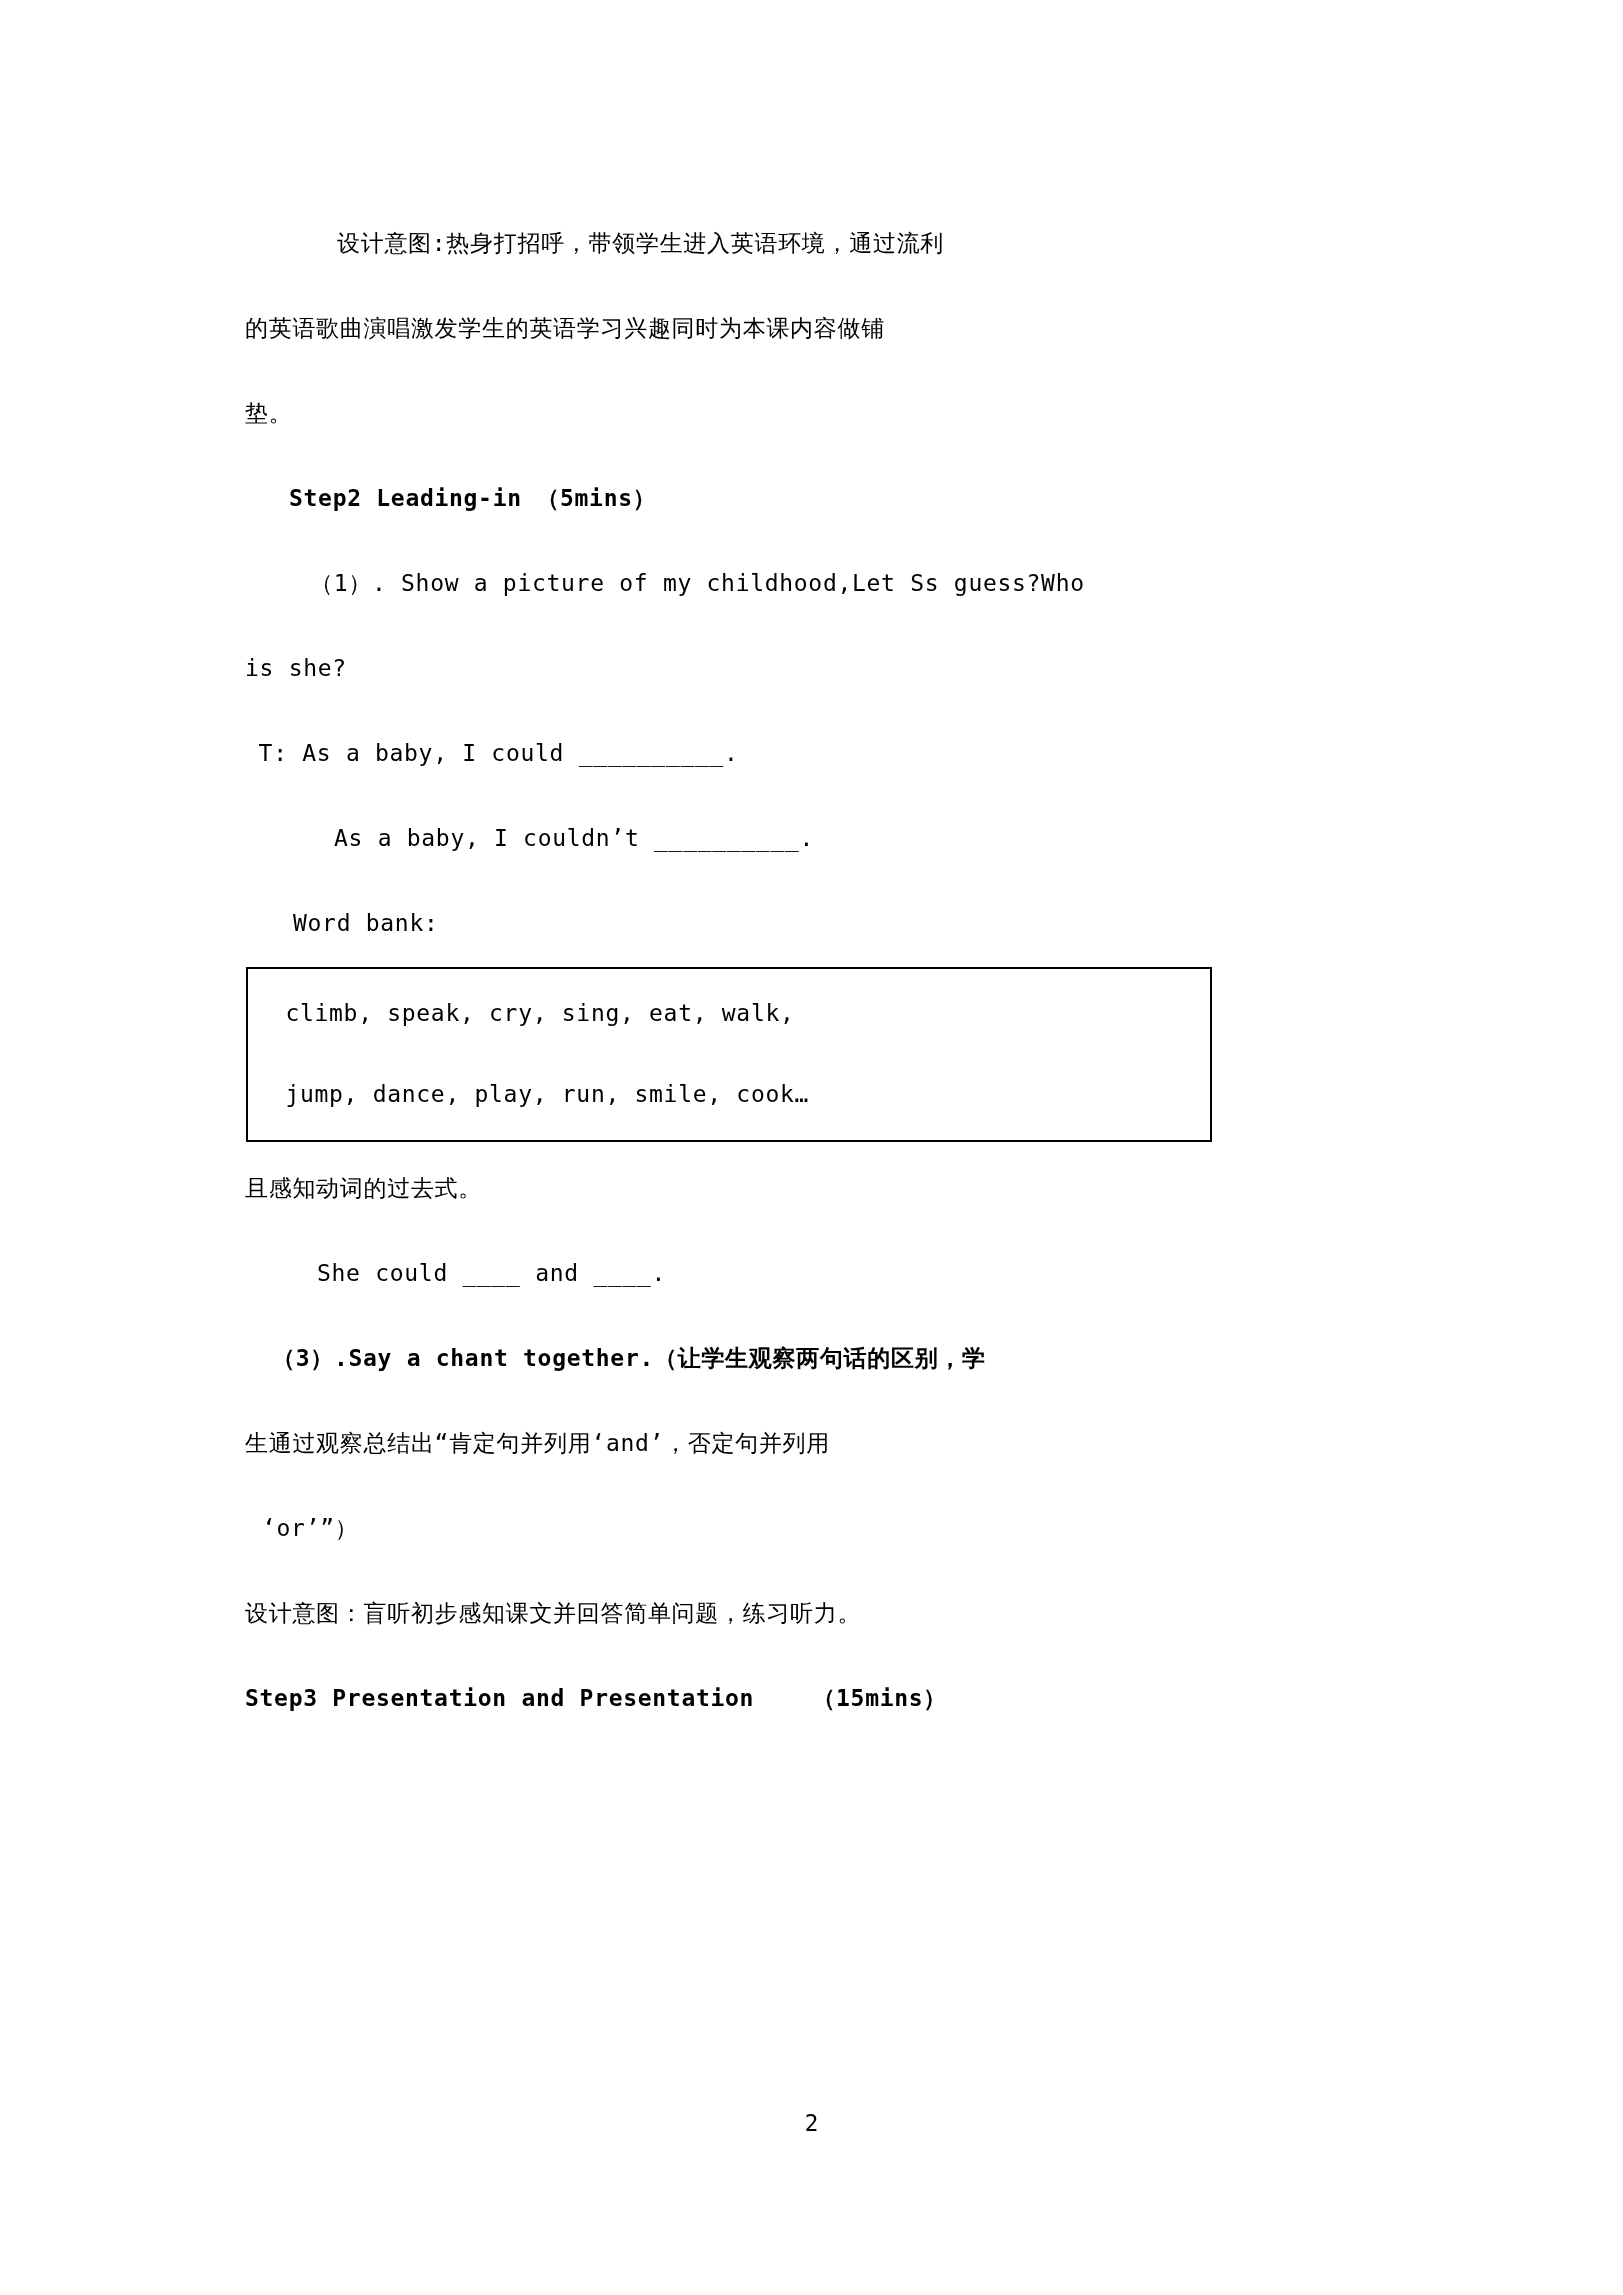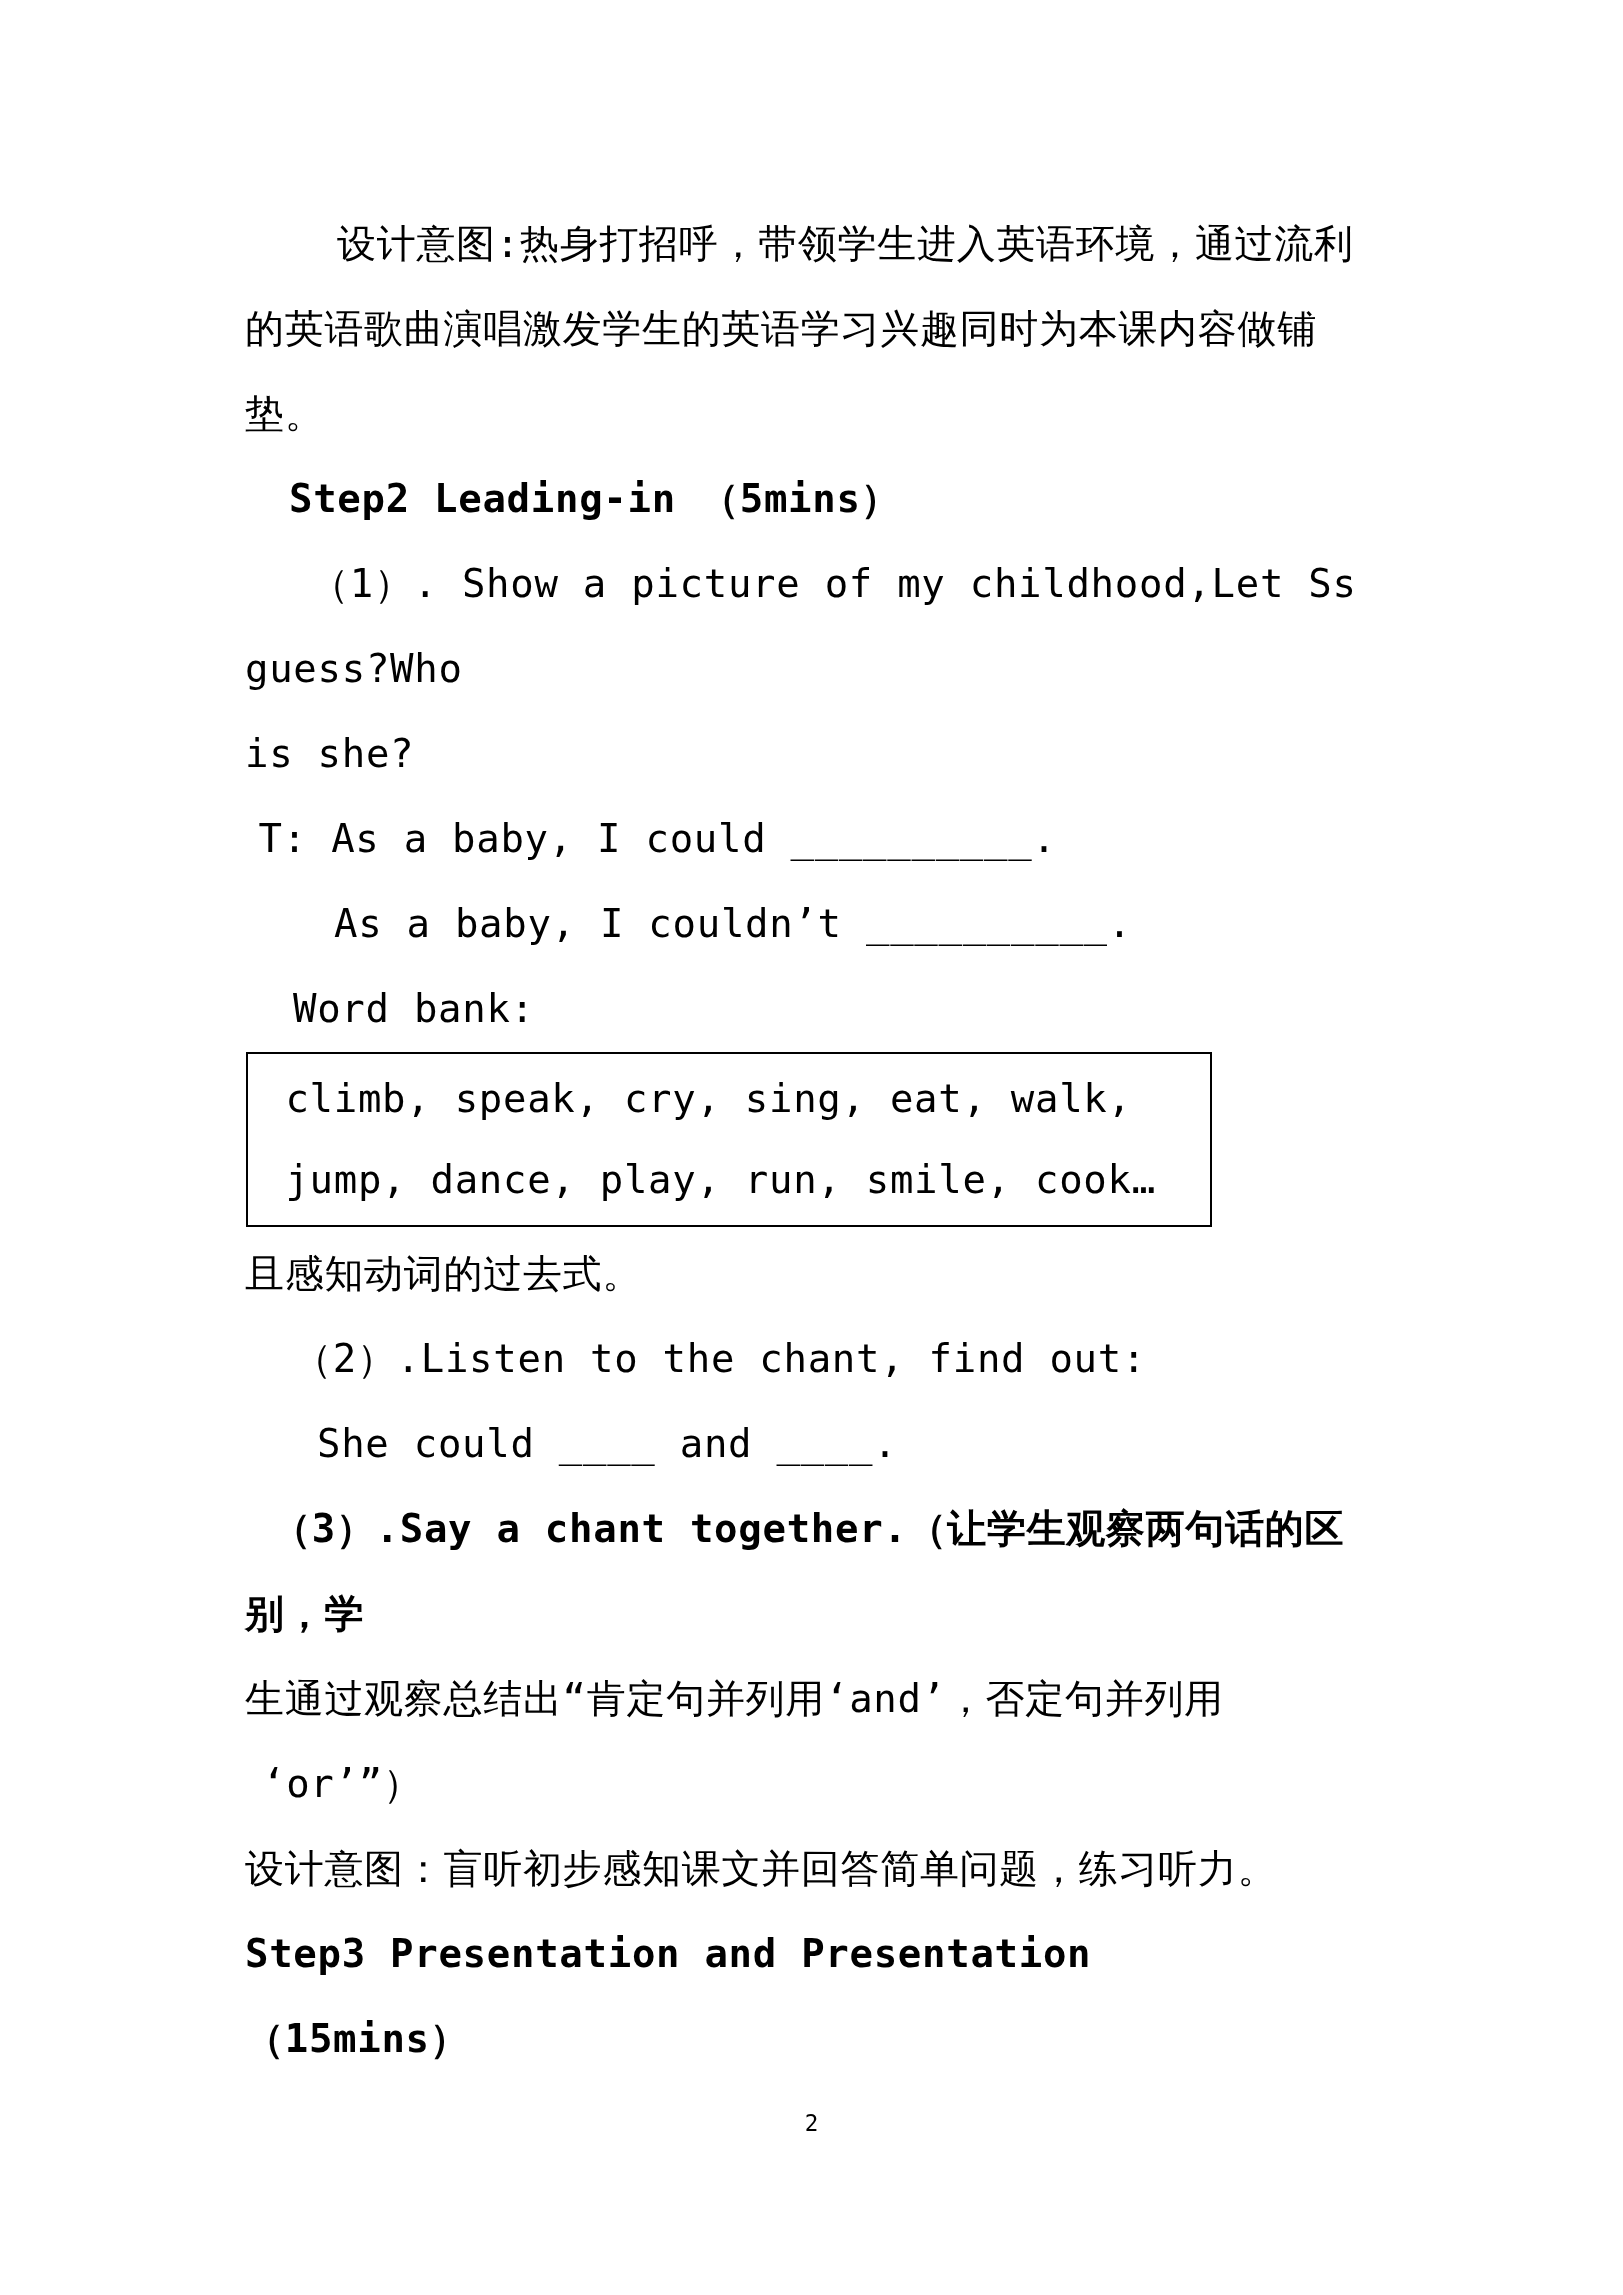--- a/index.html
+++ b/index.html
@@ -15,21 +15,21 @@
     height: 2295px;
     background: #ffffff;
     overflow: hidden;
   }
   .content {
     padding: 201px 228px 0 245px;
     box-sizing: border-box;
   }
   p.ln {
     margin: 0;
-    font-size: 39px;
+    font-size: 23px;
     line-height: 85px;
     white-space: pre-wrap;
     letter-spacing: 0.7px;
   }
   .bold { font-weight: bold; }
   .i20  { text-indent: 13.6px; }
   .i25  { text-indent: 17px; }
   .i40  { text-indent: 27px; font-weight: bold; }
   .i65  { text-indent: 44px; }
   .i70  { text-indent: 48px; }
@@ -78,21 +78,20 @@
 
     <p class="ln i70">Word bank:</p>
 
     <div class="word-bank-box">
       <p class="ln">climb, speak, cry, sing, eat, walk,</p>
       <p class="ln">jump, dance, play, run, smile, cook…</p>
     </div>
 
     <p class="ln">且感知动词的过去式。</p>
 
-    <p class="ln i70">（2）.Listen to the chant, find out:</p>
     <p class="ln i105">She could ____ and ____.</p>
 
     <p class="ln i40">（3）.Say a chant together.（让学生观察两句话的区别，学</p>
     <p class="ln">生通过观察总结出“肯定句并列用‘and’，否定句并列用</p>
     <p class="ln i25">‘or’”）</p>
 
     <p class="ln">设计意图：盲听初步感知课文并回答简单问题，练习听力。</p>
 
     <p class="ln bold">Step3 Presentation and Presentation    （15mins）</p>
 

